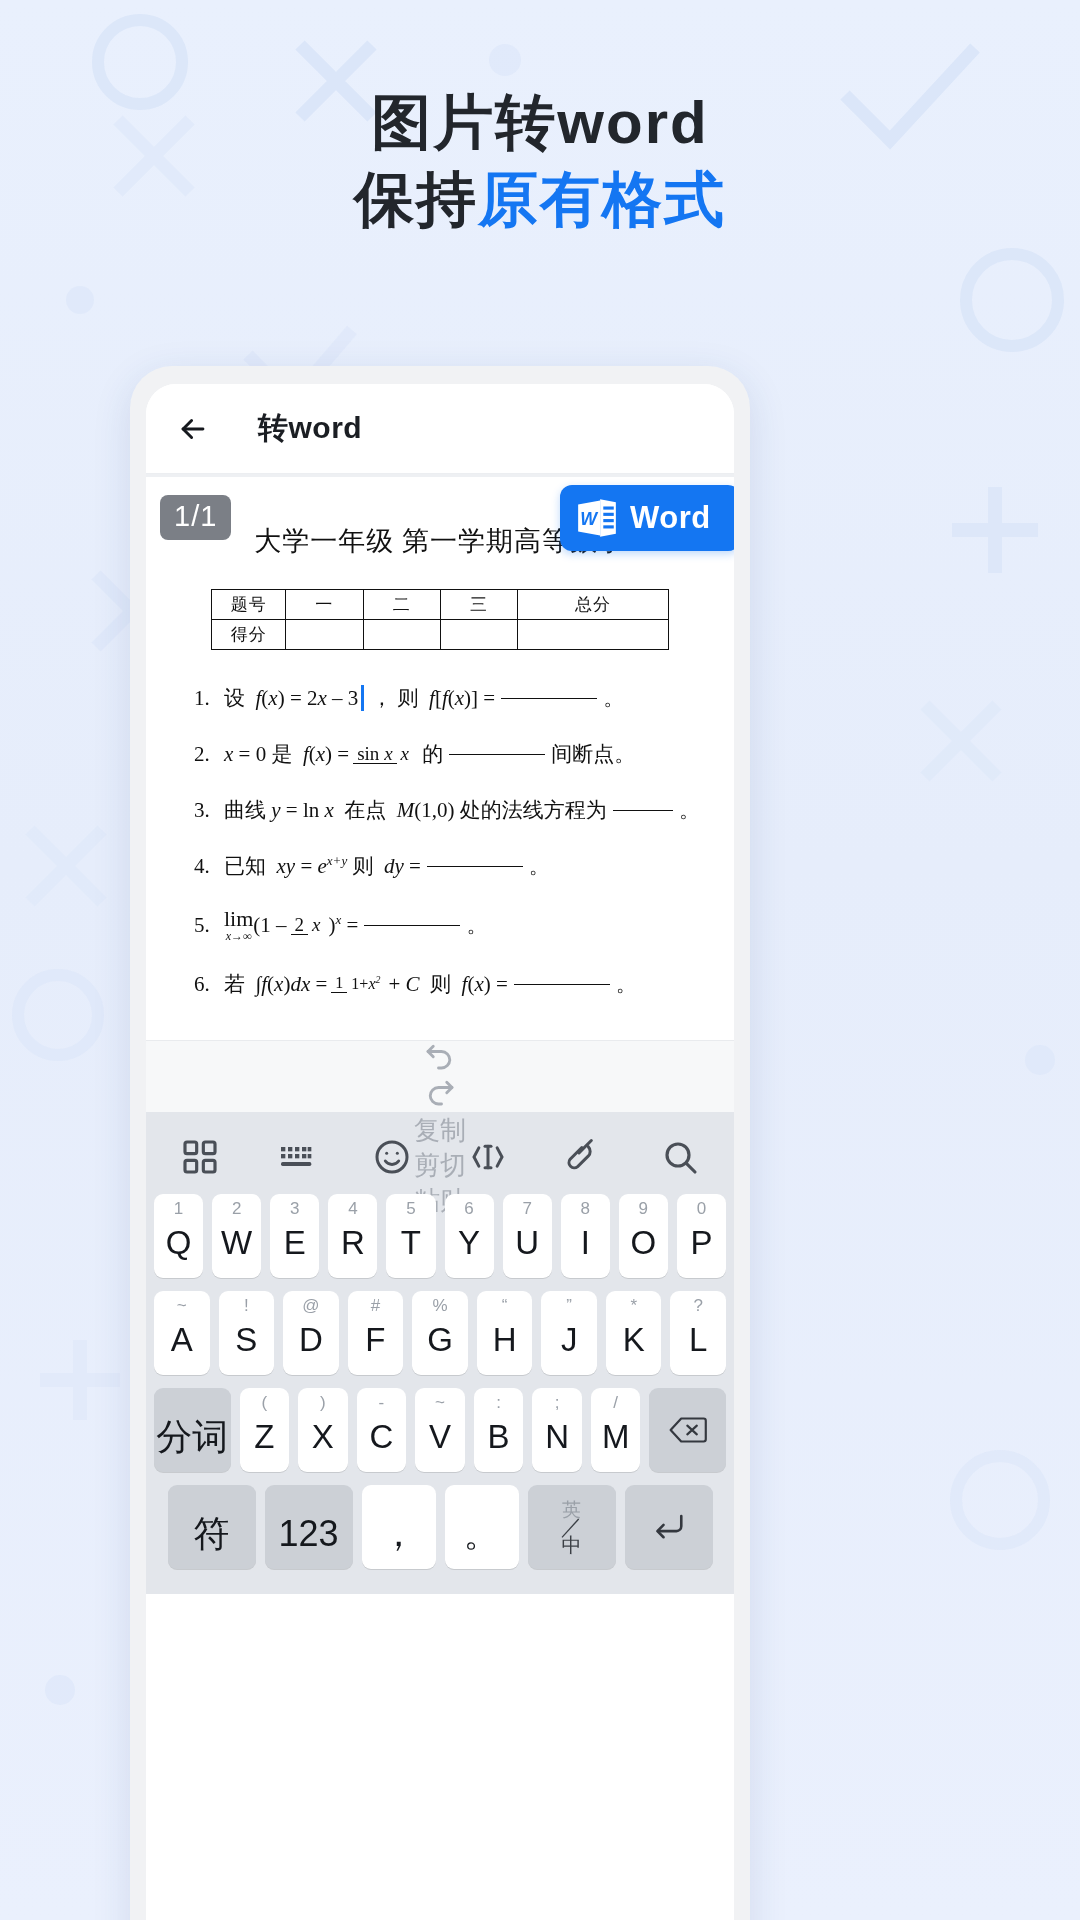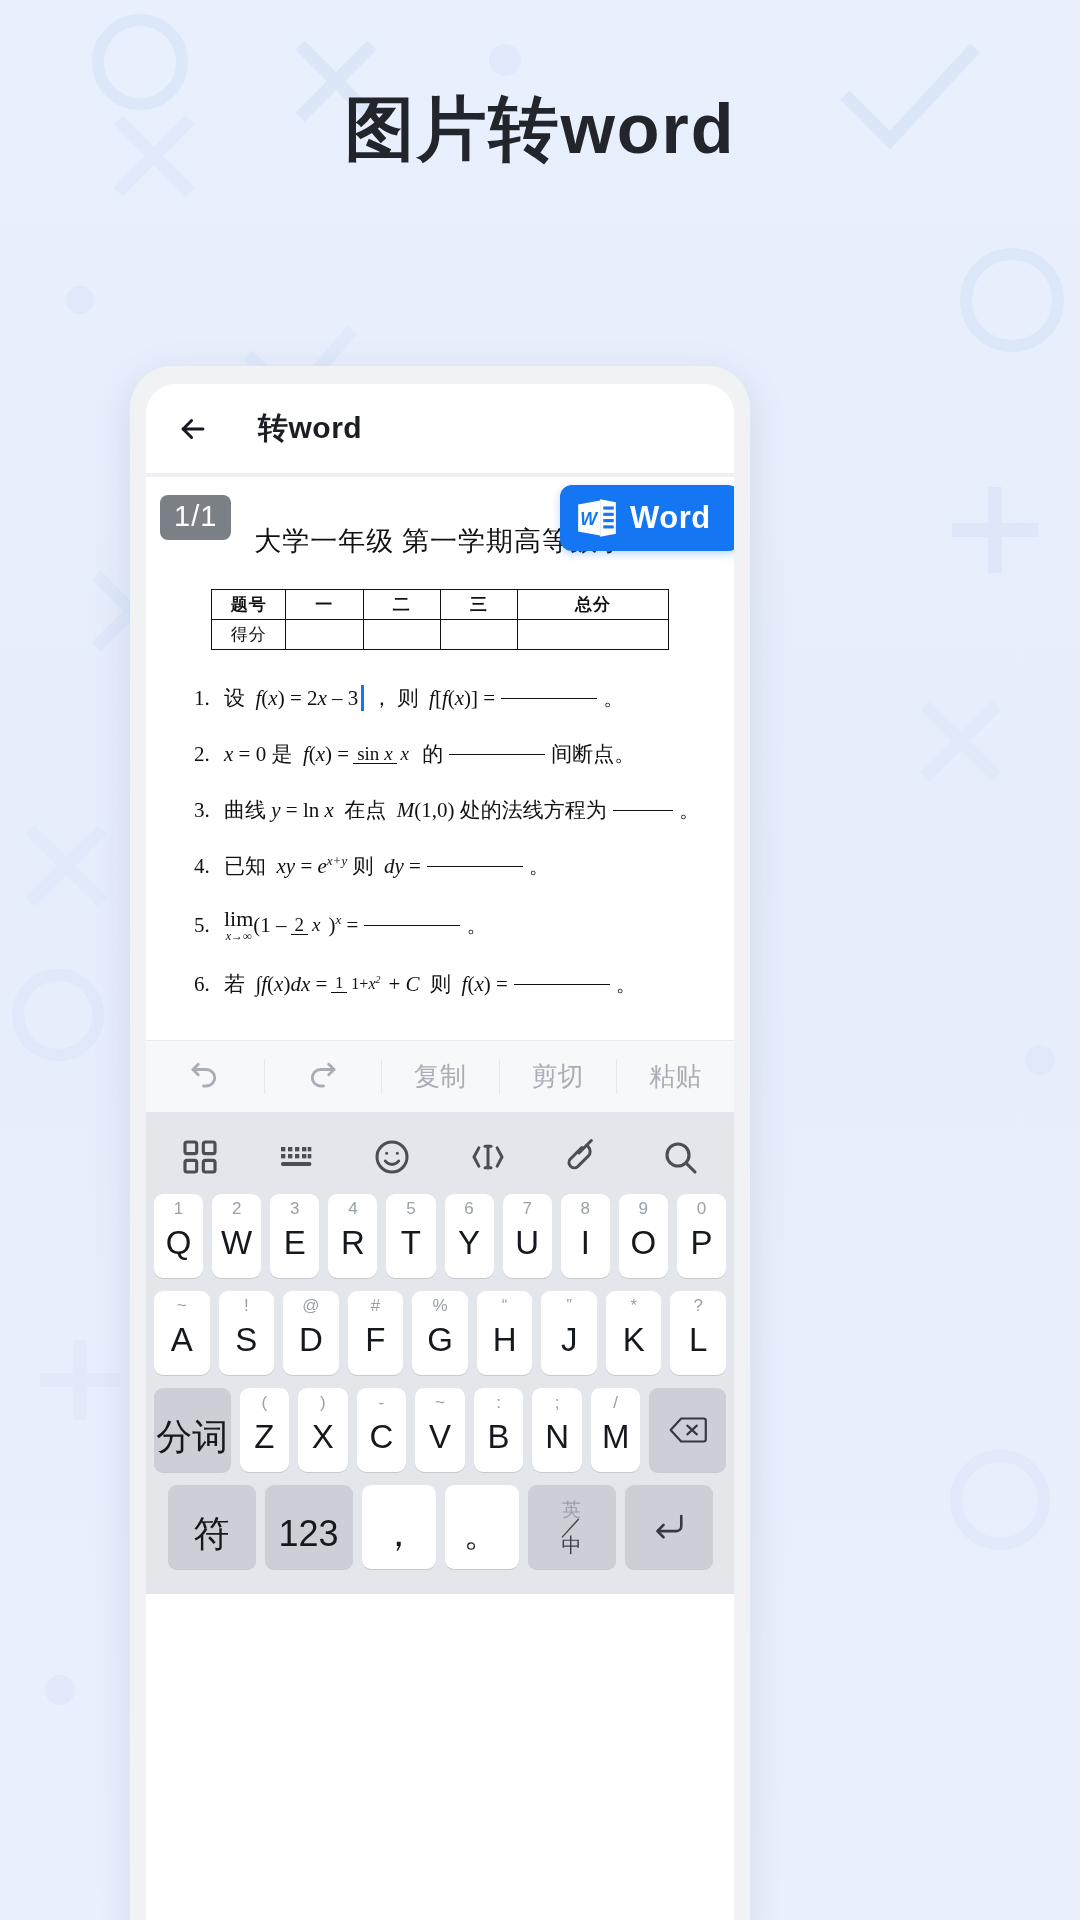--- a/index.html
+++ b/index.html
@@ -13,21 +13,21 @@
 
   
   #bg { position:absolute; inset:0; z-index:0; pointer-events:none; }
 
   
   .headline {
     position:absolute; left:0; right:0; top:85px;
     text-align:center; z-index:2;
   }
   .headline .line {
-    font-size:70px; font-weight:bold; letter-spacing:2px;
+    font-size:60px; font-weight:bold; letter-spacing:2px;
     color:#22262c; line-height:1.28;
     white-space:nowrap;
   }
   .headline .accent { color:#1476f2; }
 
   
   .phone {
     position:absolute; left:130px; top:366px;
     width:620px; height:1744px;
     background:#f1f2f4;
@@ -89,21 +89,21 @@
     text-align:center; font-size:27px;
     letter-spacing:1px; margin-bottom:30px;
   }
   
   table.score {
     border-collapse:collapse; margin:0 auto 34px;
     width:88%;
   }
   table.score td {
     border:1.6px solid #111;
-    height:30px; font-size:17px; font-weight:bold;
+    height:30px; font-size:17px; font-weight:normal;
     text-align:center; letter-spacing:1px;
     font-family:"Liberation Sans",sans-serif;
   }
   table.score td.lbl { width:74px; }
   table.score tr.r2 td { font-weight:normal; }
 
   .sec-head {
     font-size:19px; font-weight:bold; margin:0 0 26px 14px;
     font-family:"Liberation Sans",sans-serif; letter-spacing:.3px;
   }
@@ -123,20 +123,21 @@
   sup.e { font-size:.62em; vertical-align:super; font-style:italic;}
   .limblk { display:inline-flex; flex-direction:column; align-items:center; line-height:1; vertical-align:middle;}
   .limblk .lm { font-size:22px; }
   .limblk .sb { font-size:12px; font-style:italic;}
 
   
   .edit-bar {
     height:72px; background:#f7f8f9;
     display:flex; align-items:center;
     border-top:1px solid #e9ebee;
+    flex-direction:column;
   }
   .eb-item {
     flex:1; text-align:center; color:#a9aeb6; font-size:26px;
     position:relative; display:flex; align-items:center; justify-content:center;
     height:100%;
   }
   .eb-item + .eb-item::before{
     content:""; position:absolute; left:0; top:18px; bottom:18px; width:1px; background:#e6e8eb;
   }
   .eb-icon { width:36px; height:36px; display:block; }
@@ -213,20 +214,21 @@
   <g fill="#dde7fa" opacity=".7">
     <circle cx="505" cy="60" r="16"></circle>
     <circle cx="80" cy="300" r="14"></circle>
     <circle cx="1040" cy="1060" r="15"></circle>
     <circle cx="60" cy="1690" r="15"></circle>
   </g>
 </svg>
 
 <div class="headline">
   <div class="line">图片转word</div>
+  <div class="line"><span>保持</span><span class="accent">原有格式</span></div>
 </div>
 
 <div class="phone">
  <div class="phone-inner">
 
   <div class="appbar">
     <svg class="back-arrow" viewBox="0 0 24 24" fill="none" stroke="#16191e" stroke-width="2.1" stroke-linecap="round" stroke-linejoin="round">
       <path d="M19 12H5"></path>
           <path d="M11 18l-6-6 6-6"></path>
     </svg>

